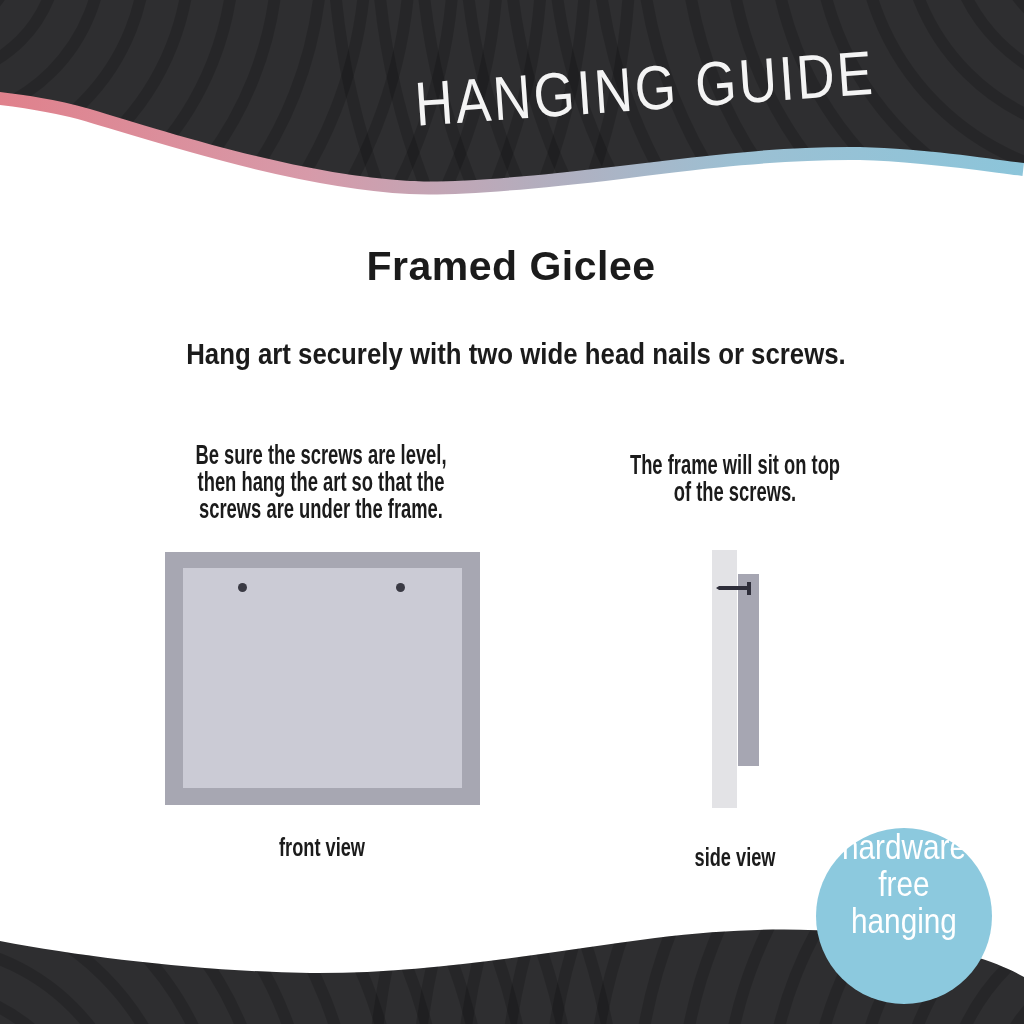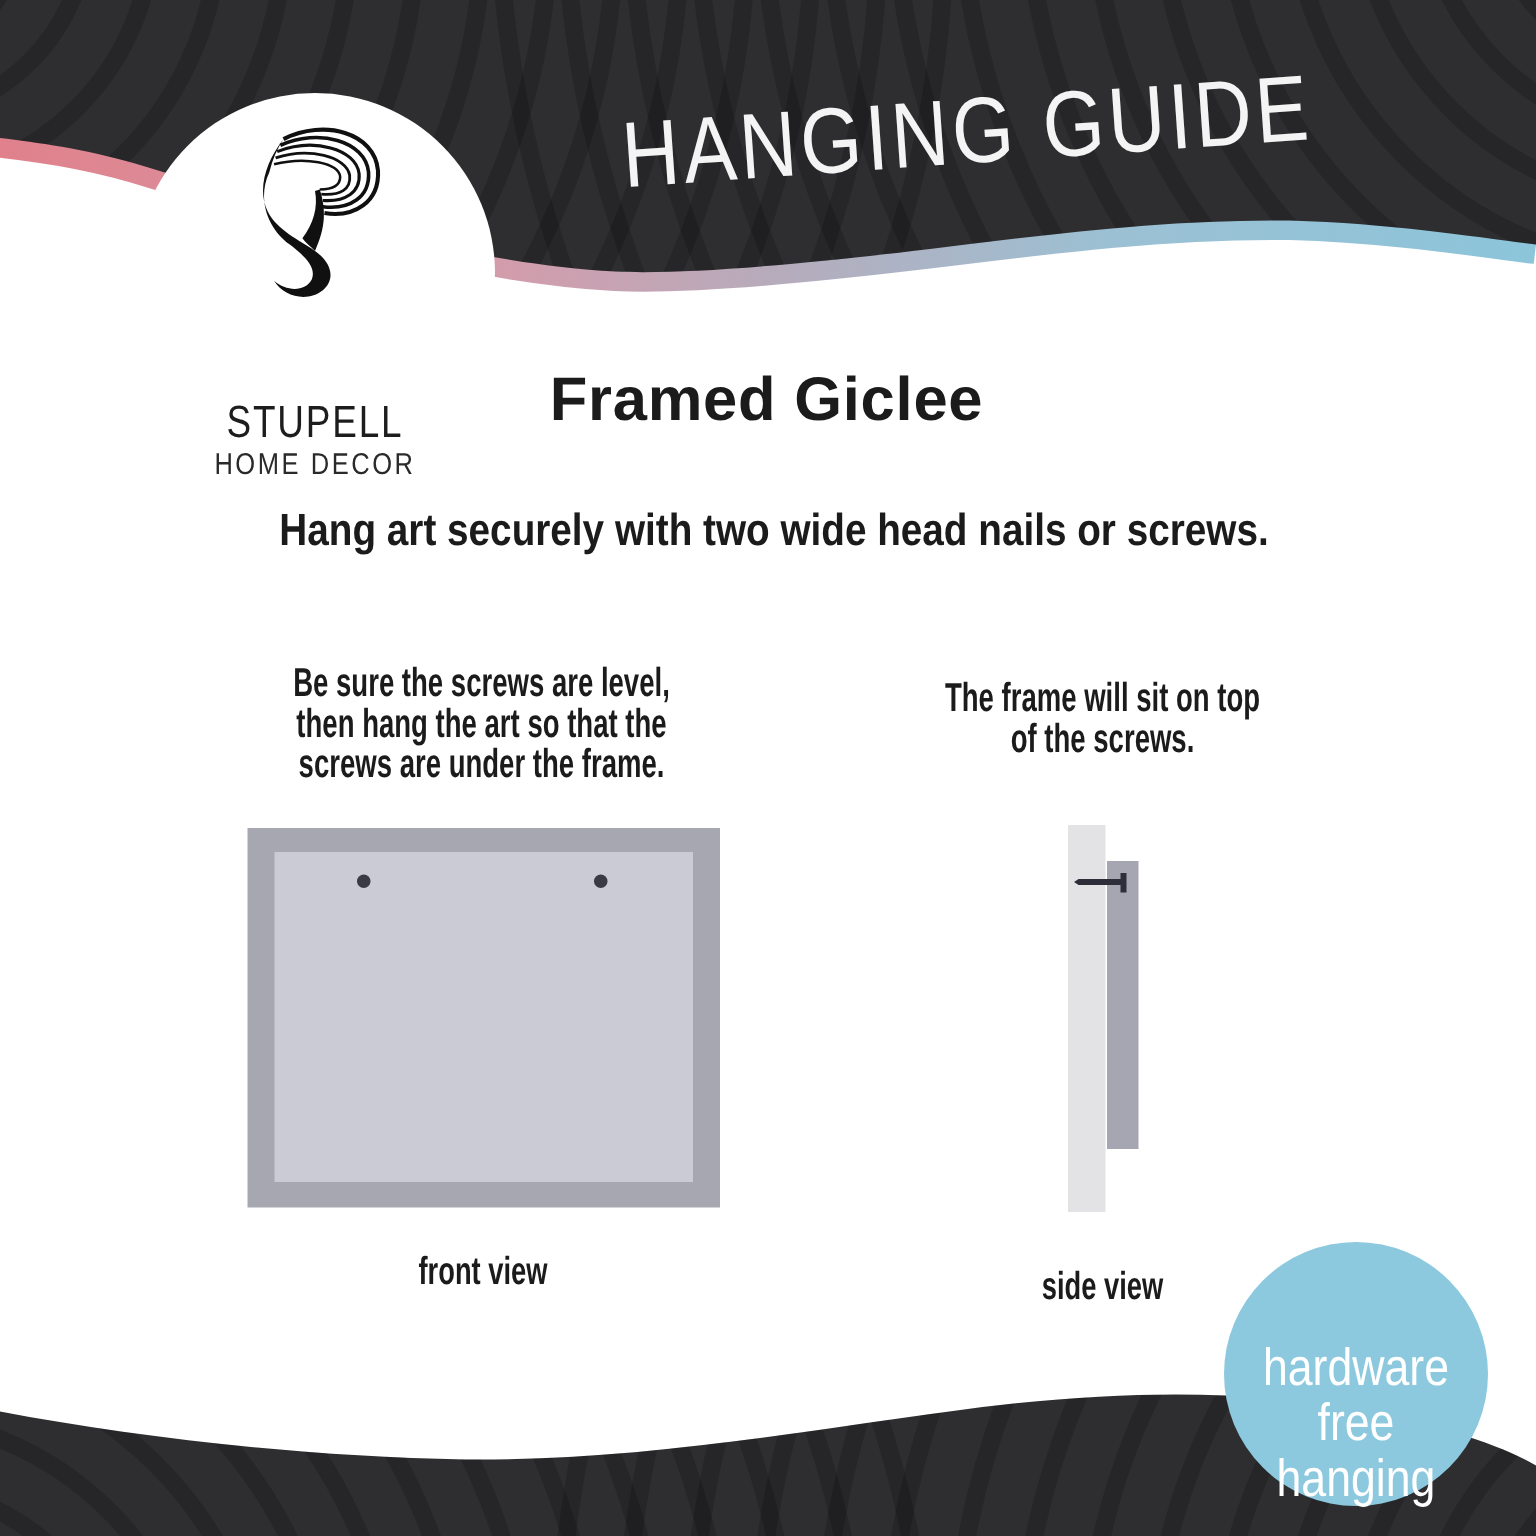--- a/index.html
+++ b/index.html
@@ -73,21 +73,21 @@
     background:var(--wall-gray,#e3e3e6);}
   .frame-side-bar{position:absolute;left:48px;top:29px;width:21px;height:192px;
     background:#a6a6b2;}
   .nail-shaft{position:absolute;left:26px;top:41px;width:34px;height:4px;background:#2e2e3a;
     clip-path:polygon(0 50%,9% 0,100% 0,100% 100%,9% 100%);}
   .nail-head{position:absolute;left:57px;top:37px;width:4px;height:13px;background:#2e2e3a;}
 
   .badge{
     position:absolute;left:816px;top:828px;width:176px;height:176px;z-index:4;
     border-radius:50%;background:var(--badge-blue,#8cc9de);
-    display:flex;align-items:flex-end;justify-content:center;
+    display:flex;align-items:flex-start;justify-content:center;
   }
   .badge-text{
     text-align:center;color:#ffffff;font-size:35px;font-weight:400;
     line-height:37px;white-space:pre-line;transform:scaleX(0.85);
   }
 </style>
 </head>
 <body>
 
 <div class="canvas">
@@ -187,35 +187,20 @@
         <circle cx="-80" cy="1160" r="524"></circle>
         <circle cx="-80" cy="1160" r="568"></circle>
         <circle cx="-80" cy="1160" r="612"></circle>
         <circle cx="-80" cy="1160" r="656"></circle>
         <circle cx="-80" cy="1160" r="700"></circle>
       </g>
   </svg>
 
   <div class="title">HANGING GUIDE</div>
 
-  <div class="logo-circle">
-    <svg class="logo-mark" viewBox="0 0 100 120">
-      <g fill="none" stroke="#101010">
-        <path stroke-width="2.6" d="M30,14 C56,1 88,10 90,34 C91,54 75,64 56,61"></path>
-        <path stroke-width="2.3" d="M28,18 C52,7 82,15 84,35 C85,51 72,59 55,57"></path>
-        <path stroke-width="2.0" d="M26,22 C49,13 76,20 78,36 C79,48 69,54 55,53"></path>
-        <path stroke-width="1.8" d="M25,26 C46,19 70,25 72,37 C73,46 66,50 54,49"></path>
-        <path stroke-width="1.6" d="M24,30 C44,25 65,29 66,38 C66,44 61,46 53,46"></path>
-      </g>
-      <path fill="#101010" d="M30,14 C19,28 13,46 20,60 C26,72 40,78 50,85 C61,93 63,103 55,110 C45,118 30,114 24,104 C32,111 44,111 48,103 C51,95 43,88 34,81 C20,71 13,52 21,35 C23,27 26,20 30,14 Z"></path>
-      <path fill="#101010" d="M53,46 C57,58 57,70 50,85 C47,82 44,80 42,77 C49,68 52,57 50,47 Z"></path>
-    </svg>
-    <div class="brand-name">STUPELL</div>
-    <div class="brand-tagline">HOME DECOR</div>
-  </div>
 
   <div class="subtitle">Framed Giclee</div>
 
   <div class="instruction">Hang art securely with two wide head nails or screws.</div>
 
   <div class="note note-left">Be sure the screws are level,
 then hang the art so that the
 screws are under the frame.</div>
   <div class="note note-right">The frame will sit on top
 of the screws.</div>

